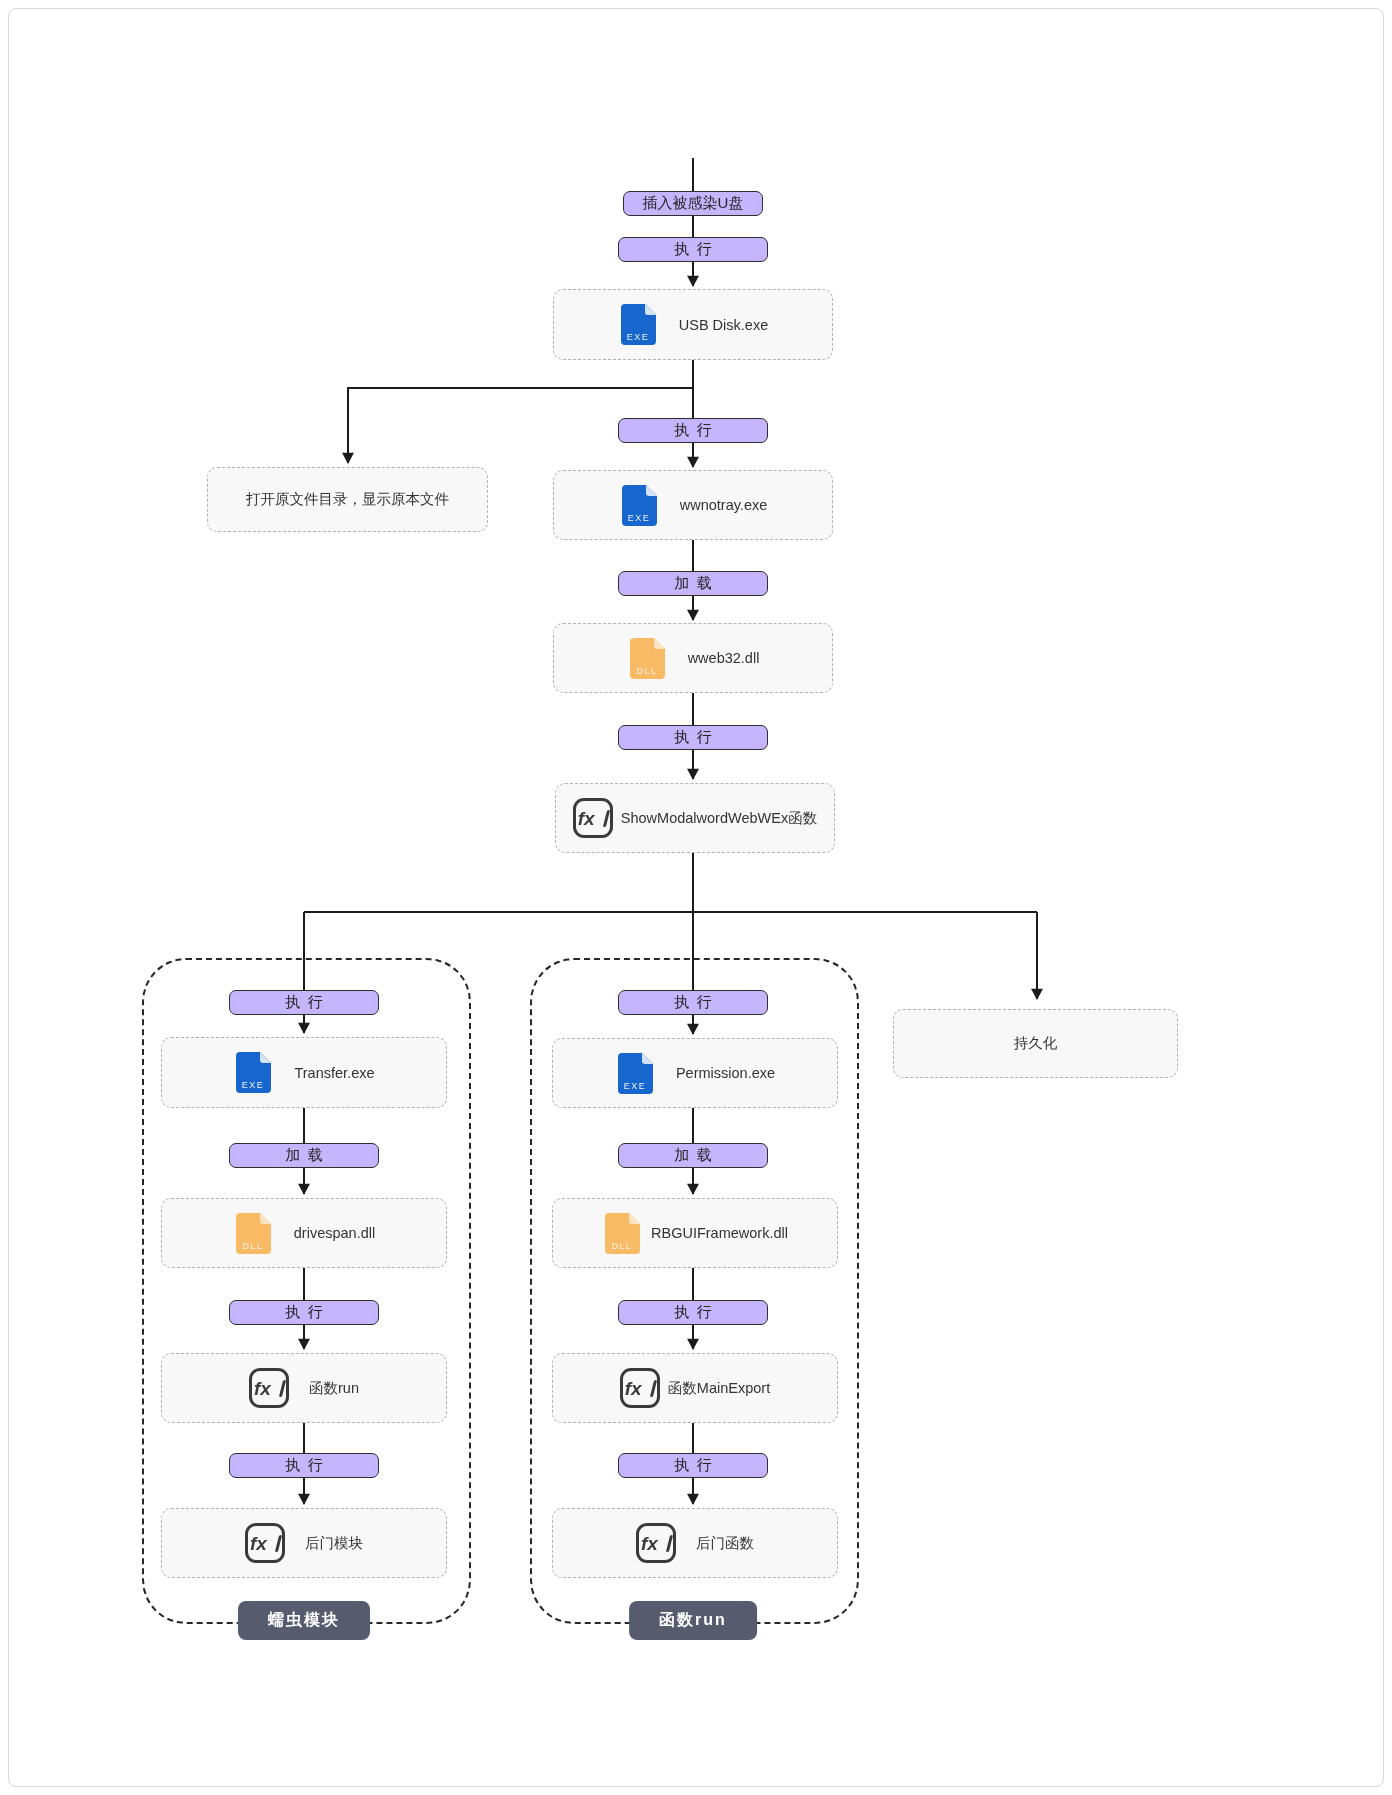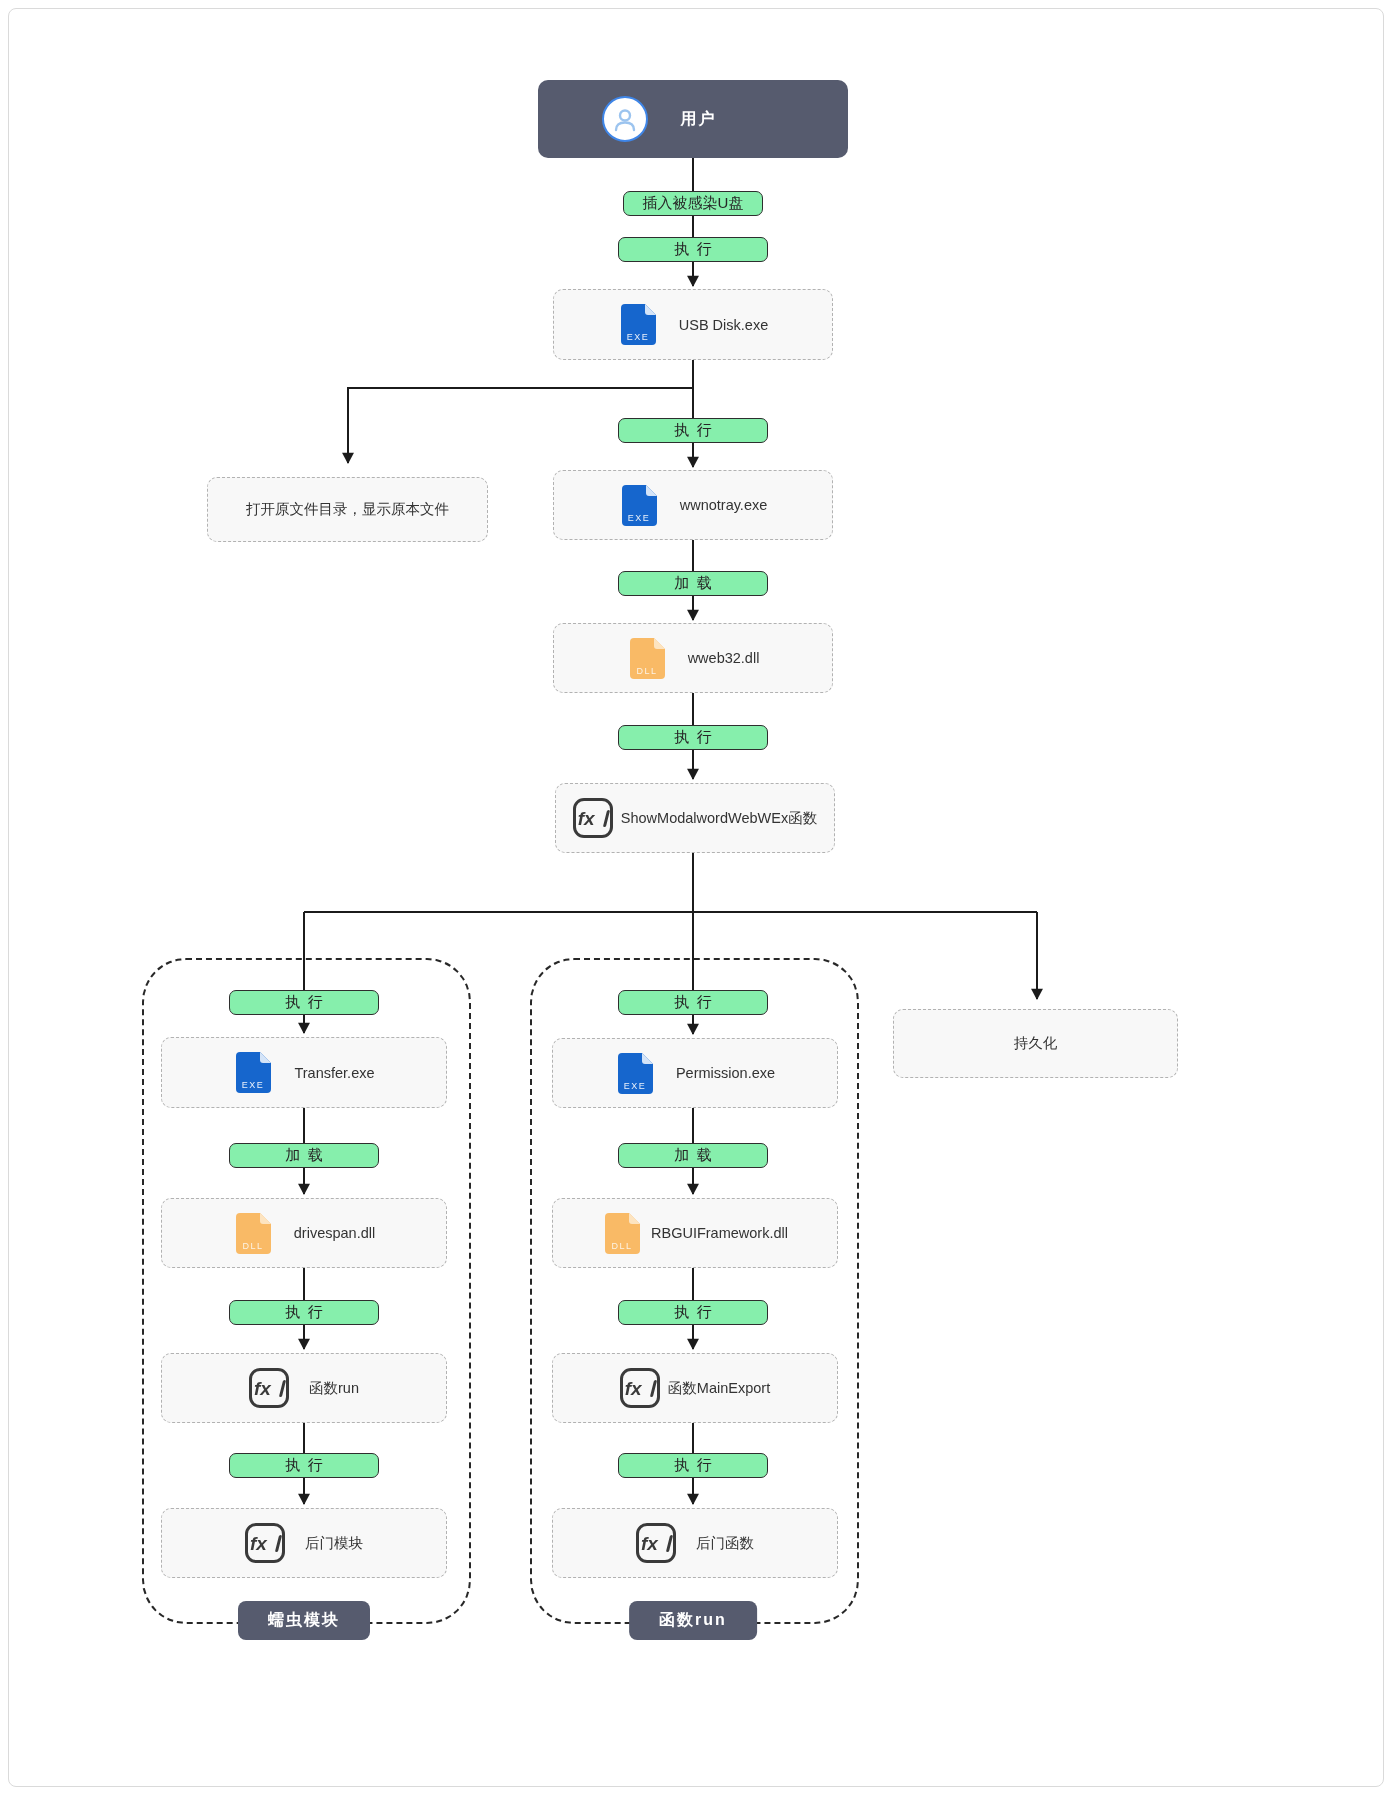--- a/index.html
+++ b/index.html
@@ -20,21 +20,21 @@
                color:#ffffff;font-size:16px;font-weight:bold;letter-spacing:2px;}
   .avatar{position:absolute;left:64px;top:50%;transform:translateY(-50%);width:42px;height:42px;
           background:#ffffff;border:2.5px solid #3f86e8;border-radius:50%;
           display:flex;align-items:center;justify-content:center;}
 
   .badge{position:absolute;transform:translateX(-50%);background:#565b6e;color:#ffffff;
          font-size:16px;font-weight:bold;letter-spacing:2px;padding:9px 30px;border-radius:8px;z-index:5;}
 
   
   .edge-label{position:absolute;transform:translateX(-50%);box-sizing:border-box;min-width:150px;height:25px;
-              background:#86efac;border:1.5px solid #2e2e2e;border-radius:7px;display:flex;align-items:center;
+              background:#c4b5fd;border:1.5px solid #2e2e2e;border-radius:7px;display:flex;align-items:center;
               justify-content:center;font-size:15px;color:#262626;padding:0 14px;z-index:3;white-space:nowrap;}
   .edge-label.spaced{letter-spacing:.5em;padding-left:calc(14px + .5em);}
 
   
   .node{position:absolute;box-sizing:border-box;background:#f8f8f8;border:1.6px dashed #b2b2b2;
         border-radius:10px;display:flex;align-items:center;justify-content:center;gap:20px;
         font-size:14.5px;color:#333333;z-index:2;white-space:nowrap;}
   .node.tight{gap:8px;}
   .node .file-icon{flex:0 0 auto;display:block;}
 
@@ -71,46 +71,37 @@
       <path d="M304 1423 V1504" marker-end="url(#arrow)"></path>
       <path d="M693 1108 V1194" marker-end="url(#arrow)"></path>
       <path d="M693 1268 V1349" marker-end="url(#arrow)"></path>
       <path d="M693 1423 V1504" marker-end="url(#arrow)"></path>
     </g>
   </svg>
 
   <div class="module" style="left:142px;top:958px;width:325px;height:662px;"></div>
   <div class="module" style="left:530px;top:958px;width:325px;height:662px;"></div>
 
-  <div class="user-header">
-    <span class="avatar">
-      <svg width="26" height="26" viewBox="0 0 26 26">
-        <circle cx="13" cy="9.5" r="5" fill="none" stroke="#9cc4ef" stroke-width="2.4"></circle>
-        <path d="M4 24 Q4 16.5 13 16.5 Q22 16.5 22 24" fill="none" stroke="#9cc4ef" stroke-width="2.4" stroke-linecap="round"></path>
-      </svg>
-    </span>
-    <span class="hdr-label">用户</span>
-  </div>
 
   <div class="edge-label" style="left:693px;top:191px;min-width:140px;">插入被感染U盘</div>
   <div class="edge-label spaced" style="left:693px;top:237px;">执行</div>
   <div class="edge-label spaced" style="left:693px;top:418px;">执行</div>
   <div class="edge-label spaced" style="left:693px;top:571px;">加载</div>
   <div class="edge-label spaced" style="left:693px;top:725px;">执行</div>
 
   <div class="node" style="left:553px;top:289px;width:280px;height:71px;">
     <svg class="file-icon" width="41" height="47" viewBox="0 0 41 47">
       <path d="M3 7 Q3 3 7 3 H27 L38 14 V40 Q38 44 34 44 H7 Q3 44 3 40 Z" fill="#1666cd"></path>
       <path d="M27 3 L38 14 H30 Q27 14 27 11 Z" fill="#d4e4f8"></path>
       <text x="20" y="39" text-anchor="middle" font-size="9" fill="#eaf1fb" letter-spacing="1.5">EXE</text>
     </svg>
     <span>USB Disk.exe</span>
   </div>
 
-  <div class="node" style="left:207px;top:467px;width:281px;height:65px;margin-top:10px;">
+  <div class="node" style="left:207px;top:467px;width:281px;height:65px;">
     <span>打开原文件目录，显示原本文件</span>
   </div>
 
   <div class="node" style="left:553px;top:470px;width:280px;height:70px;">
     <svg class="file-icon" width="41" height="47" viewBox="0 0 41 47">
       <path d="M3 7 Q3 3 7 3 H27 L38 14 V40 Q38 44 34 44 H7 Q3 44 3 40 Z" fill="#1666cd"></path>
       <path d="M27 3 L38 14 H30 Q27 14 27 11 Z" fill="#d4e4f8"></path>
       <text x="20" y="39" text-anchor="middle" font-size="9" fill="#eaf1fb" letter-spacing="1.5">EXE</text>
     </svg>
     <span>wwnotray.exe</span>

